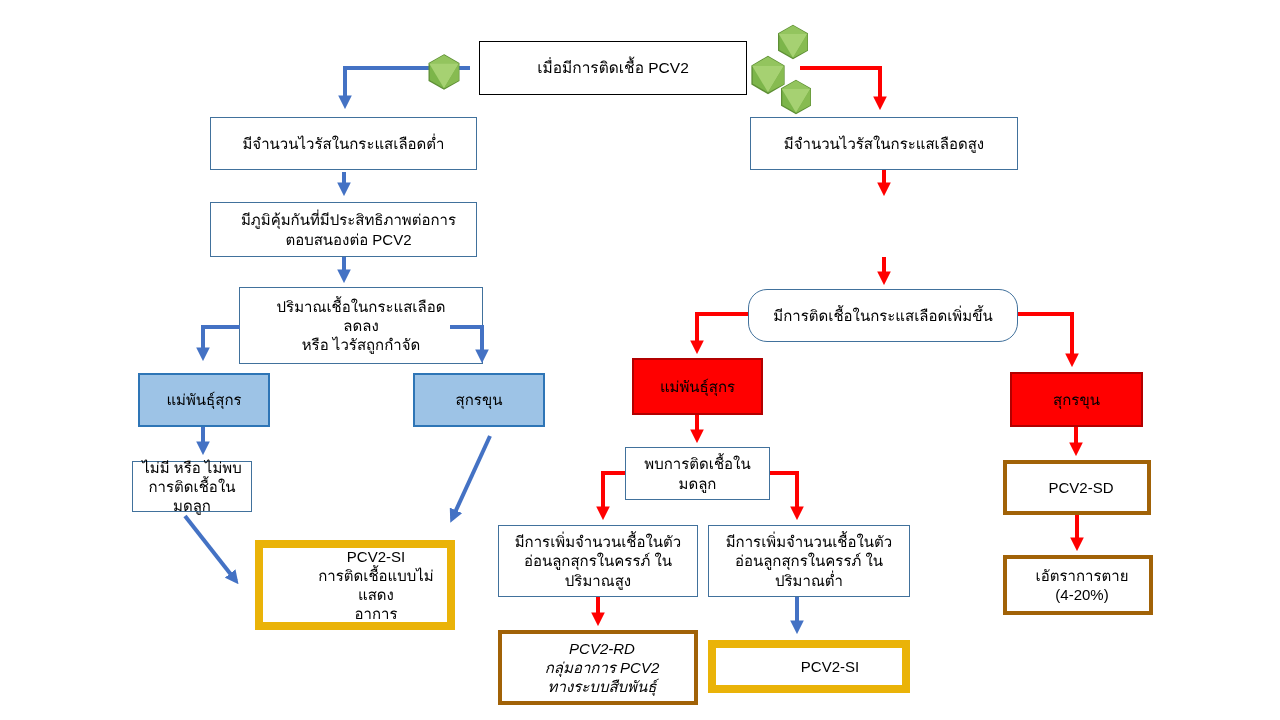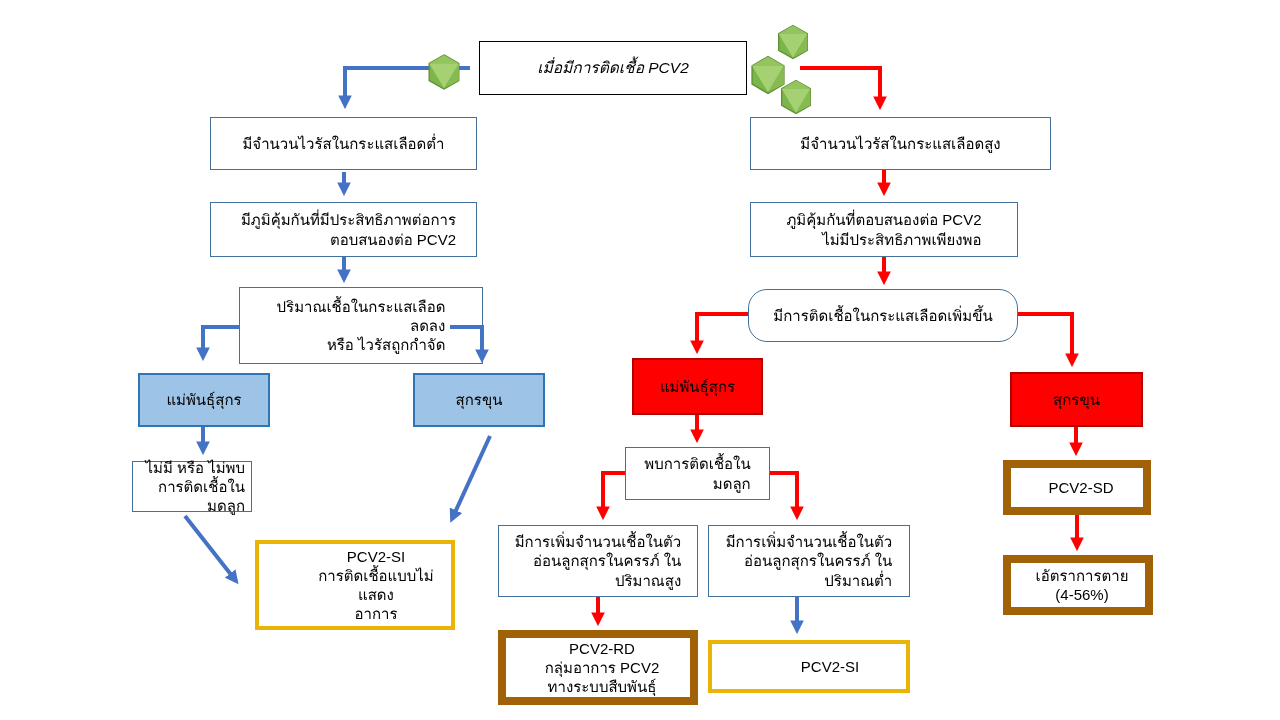--- a/index.html
+++ b/index.html
@@ -2,69 +2,67 @@
 <html><head>
 <meta charset="utf-8">
 <style>
   html,body{margin:0;padding:0;background:#fff;}
   #stage{position:relative;width:1280px;height:720px;background:#ffffff;overflow:hidden;
          font-family:"Liberation Sans",sans-serif;color:#000;}
   .node{position:absolute;display:flex;align-items:center;justify-content:center;
         text-align:center;white-space:pre-line;box-sizing:border-box;background:#ffffff;
         font-size:15px;line-height:1.28;padding:2px 6px;}
   .title-box{border:1.6px solid #000000;font-size:15.5px;}
-  .thin{border:1.6px solid #41719C;text-align:right;}
+  .thin{border:1.6px solid #41719C;}
   .fill-blue{background:#9DC3E6;border:2.5px solid #2E75B6;}
   .fill-red{background:#FF0000;border:2.5px solid #B20000;}
-  .thick-blue{border:4px solid #eab308;padding-left:48px;}
-  .thick-red{border:8px solid #a16207;padding-left:14px;}
+  .thick-blue{border:8px solid #eab308;padding-left:48px;}
+  .thick-red{border:4px solid #a16207;padding-left:14px;}
   #connectors{position:absolute;left:0;top:0;pointer-events:none;}
 </style>
 </head>
 <body>
 
 <div id="stage">
 
-  <div class="node title-box" style="left:479px;top:41px;width:268px;height:54px;font-style:italic;">เมื่อมีการติดเชื้อ PCV2</div>
+  <div class="node title-box" style="left:479px;top:41px;width:268px;height:54px;">เมื่อมีการติดเชื้อ PCV2</div>
 
   <div class="node thin" style="left:210px;top:117px;width:267px;height:53px;">มีจำนวนไวรัสในกระแสเลือดต่ำ</div>
   <div class="node thin" style="left:210px;top:202px;width:267px;height:55px;padding-left:16px;">มีภูมิคุ้มกันที่มีประสิทธิภาพต่อการ
 ตอบสนองต่อ PCV2</div>
   <div class="node thin" style="left:239px;top:287px;width:244px;height:77px;">ปริมาณเชื้อในกระแสเลือด
 ลดลง
 หรือ ไวรัสถูกกำจัด</div>
   <div class="node fill-blue" style="left:138px;top:373px;width:132px;height:54px;">แม่พันธุ์สุกร</div>
   <div class="node fill-blue" style="left:413px;top:373px;width:132px;height:54px;">สุกรขุน</div>
   <div class="node thin" style="left:132px;top:461px;width:120px;height:51px;">ไม่มี หรือ ไม่พบ
 การติดเชื้อในมดลูก</div>
   <div class="node thick-blue" style="left:255px;top:540px;width:200px;height:90px;">PCV2-SI
 การติดเชื้อแบบไม่แสดง
 อาการ</div>
 
-  <div class="node thin" style="left:750px;top:117px;width:301px;height:53px;">มีจำนวนไวรัสในกระแสเลือดสูง</div>
-  <div class="node thin" style="left:750px;top:202px;width:268px;height:55px;">ภูมิคุ้มกันที่ตอบสนองต่อ PCV2
-ไม่มีประสิทธิภาพเพียงพอ</div>
+  <div class="node thin" style="left:750px;top:117px;width:268px;height:53px;">มีจำนวนไวรัสในกระแสเลือดสูง</div>
   <div class="node thin" style="left:748px;top:289px;width:270px;height:53px;border-radius:19px;">มีการติดเชื้อในกระแสเลือดเพิ่มขึ้น</div>
   <div class="node fill-red" style="left:632px;top:358px;width:131px;height:57px;">แม่พันธุ์สุกร</div>
   <div class="node fill-red" style="left:1010px;top:372px;width:133px;height:55px;">สุกรขุน</div>
   <div class="node thin" style="left:625px;top:447px;width:145px;height:53px;">พบการติดเชื้อใน
 มดลูก</div>
   <div class="node thin" style="left:498px;top:525px;width:200px;height:72px;">มีการเพิ่มจำนวนเชื้อในตัว
 อ่อนลูกสุกรในครรภ์ ใน
 ปริมาณสูง</div>
   <div class="node thin" style="left:708px;top:525px;width:202px;height:72px;">มีการเพิ่มจำนวนเชื้อในตัว
 อ่อนลูกสุกรในครรภ์ ใน
 ปริมาณต่ำ</div>
-  <div class="node thick-red" style="left:498px;top:630px;width:200px;height:75px;">PCV2-RD
+  <div class="node thick-red" style="left:498px;top:630px;width:200px;height:75px;font-style:italic;">PCV2-RD
 กลุ่มอาการ PCV2
 ทางระบบสืบพันธุ์</div>
   <div class="node thick-blue" style="left:708px;top:640px;width:202px;height:53px;">PCV2-SI</div>
   <div class="node thick-red" style="left:1003px;top:460px;width:148px;height:55px;">PCV2-SD</div>
   <div class="node thick-red" style="left:1003px;top:555px;width:150px;height:60px;">เอัตราการตาย
-(4-56%)</div>
+(4-20%)</div>
 
   <svg id="connectors" width="1280" height="720" viewBox="0 0 1280 720">
     <defs>
       <marker id="ab" viewBox="0 0 10 10" refX="7" refY="5" markerWidth="3.4" markerHeight="3.4" orient="auto-start-reverse">
         <path d="M0,0 L10,5 L0,10 z" fill="#4472C4"></path>
       </marker>
       <marker id="ar" viewBox="0 0 10 10" refX="7" refY="5" markerWidth="3.4" markerHeight="3.4" orient="auto-start-reverse">
         <path d="M0,0 L10,5 L0,10 z" fill="#FF0000"></path>
       </marker>
       <g id="virus">

